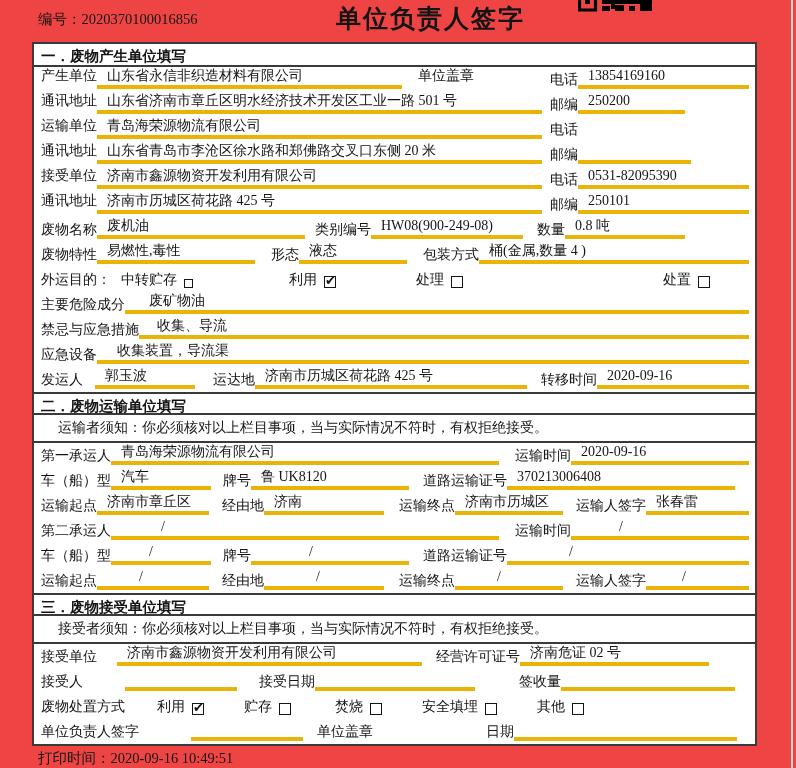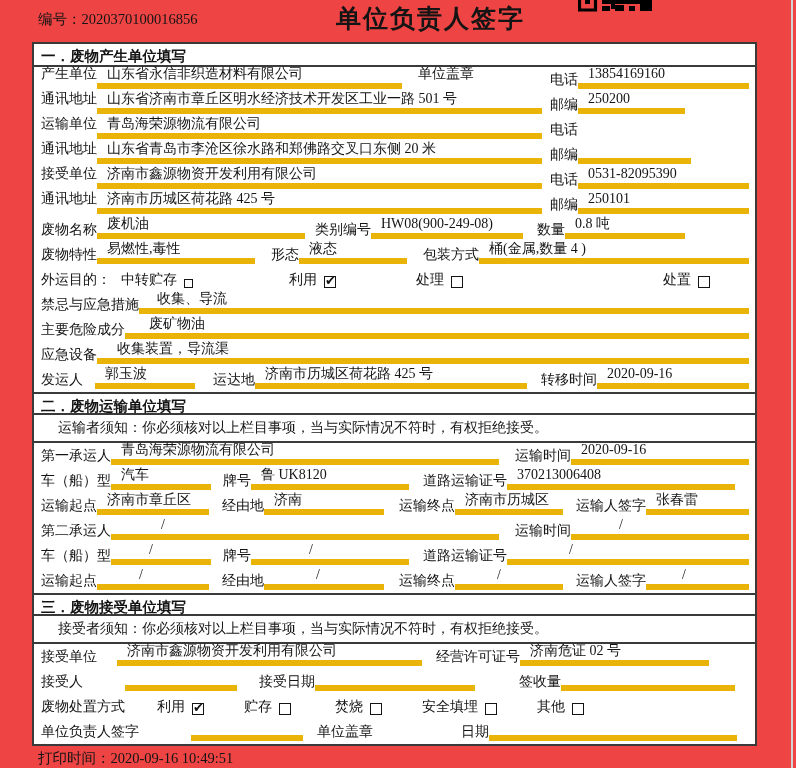--- a/index.html
+++ b/index.html
@@ -16,21 +16,21 @@
   .edge-line { position:absolute; left:791px; top:0; width:2px; height:768px; background:#d4d4d4; }
 
   
   .form-table { position:absolute; left:32px; top:42px; width:725px; border:2px solid #3a3a3a; background:#fff; }
   .sec-header { height:23px; line-height:20px; font-weight:bold; font-size:14.5px; padding:2px 0 0 7px; border-bottom:2px solid #3a3a3a; }
   .sec-header.mid { border-top:2px solid #3a3a3a; }
   .notice { height:28px; display:flex; align-items:center; padding-left:24px; font-size:14px; border-bottom:2px solid #3a3a3a; }
 
   .row { display:flex; align-items:flex-end; height:25px; padding:0 6px 3px 7px; font-size:14px; line-height:18px; }
   .lbl { white-space:nowrap; }
-  .u { display:inline-block; border-bottom:6px solid #eab308; padding:0 2px 0 10px; white-space:nowrap; min-width:24px; overflow:hidden; }
+  .u { display:inline-block; border-bottom:4px solid #eab308; padding:0 2px 0 10px; white-space:nowrap; min-width:24px; overflow:hidden; }
   .fill { flex:1 1 auto; }
   .lpart { display:flex; align-items:flex-start; flex:0 0 509px; width:509px; }
 
   
   .cb { display:inline-block; width:12px; height:12px; border:1.4px solid #141414; margin:0 0 1px 7px; position:relative; flex:0 0 auto; }
   .cb.sm { width:9px; height:9px; }
   .cb[data-checked="true"]::after { content:"✔"; position:absolute; left:0px; top:-5px; font-size:13px; color:#111; }
 
   .print-time { position:absolute; left:38px; top:749px; font-size:14.5px; }
 </style>
@@ -137,27 +137,27 @@
       <span class="cb sm" data-checked="false"></span>
       <span class="lbl" style="margin-left:96px">利用</span>
       <span class="cb" data-checked="true"></span>
       <span class="lbl" style="margin-left:80px">处理</span>
       <span class="cb" data-checked="false"></span>
       <span class="lbl" style="margin-left:200px">处置</span>
       <span class="cb" data-checked="false"></span>
     </div>
 
     <div class="row">
+      <span class="lbl">主要危险成分</span>
+      <span class="u fill" style="padding-left:24px">废矿物油</span>
+    </div>
+
+    <div class="row">
       <span class="lbl">禁忌与应急措施</span>
       <span class="u fill" style="padding-left:18px">收集、导流</span>
-    </div>
-
-    <div class="row">
-      <span class="lbl">主要危险成分</span>
-      <span class="u fill" style="padding-left:24px">废矿物油</span>
     </div>
 
     <div class="row">
       <span class="lbl">应急设备</span>
       <span class="u fill" style="padding-left:20px">收集装置，导流渠</span>
     </div>
 
     <div class="row">
       <span class="lbl">发运人</span>
       <span class="u" style="width:100px;margin-left:12px">郭玉波</span>
@@ -254,21 +254,21 @@
       <span class="lbl" style="margin-left:40px">安全填埋</span>
       <span class="cb" data-checked="false"></span>
       <span class="lbl" style="margin-left:40px">其他</span>
       <span class="cb" data-checked="false"></span>
     </div>
 
     <div class="row">
       <span class="lbl">单位负责人签字</span>
       <span class="u" style="width:112px;margin-left:52px"></span>
       <span class="lbl" style="margin-left:14px">单位盖章</span>
-      <span class="lbl" style="margin-left:88px">日期</span>
+      <span class="lbl" style="margin-left:113px">日期</span>
       <span class="u fill" style="margin-right:12px"></span>
     </div>
 
   </div>
 
   <div class="print-time">
     <span>打印时间：</span><span>2020-09-16 10:49:51</span>
   </div>
 
 </div>

